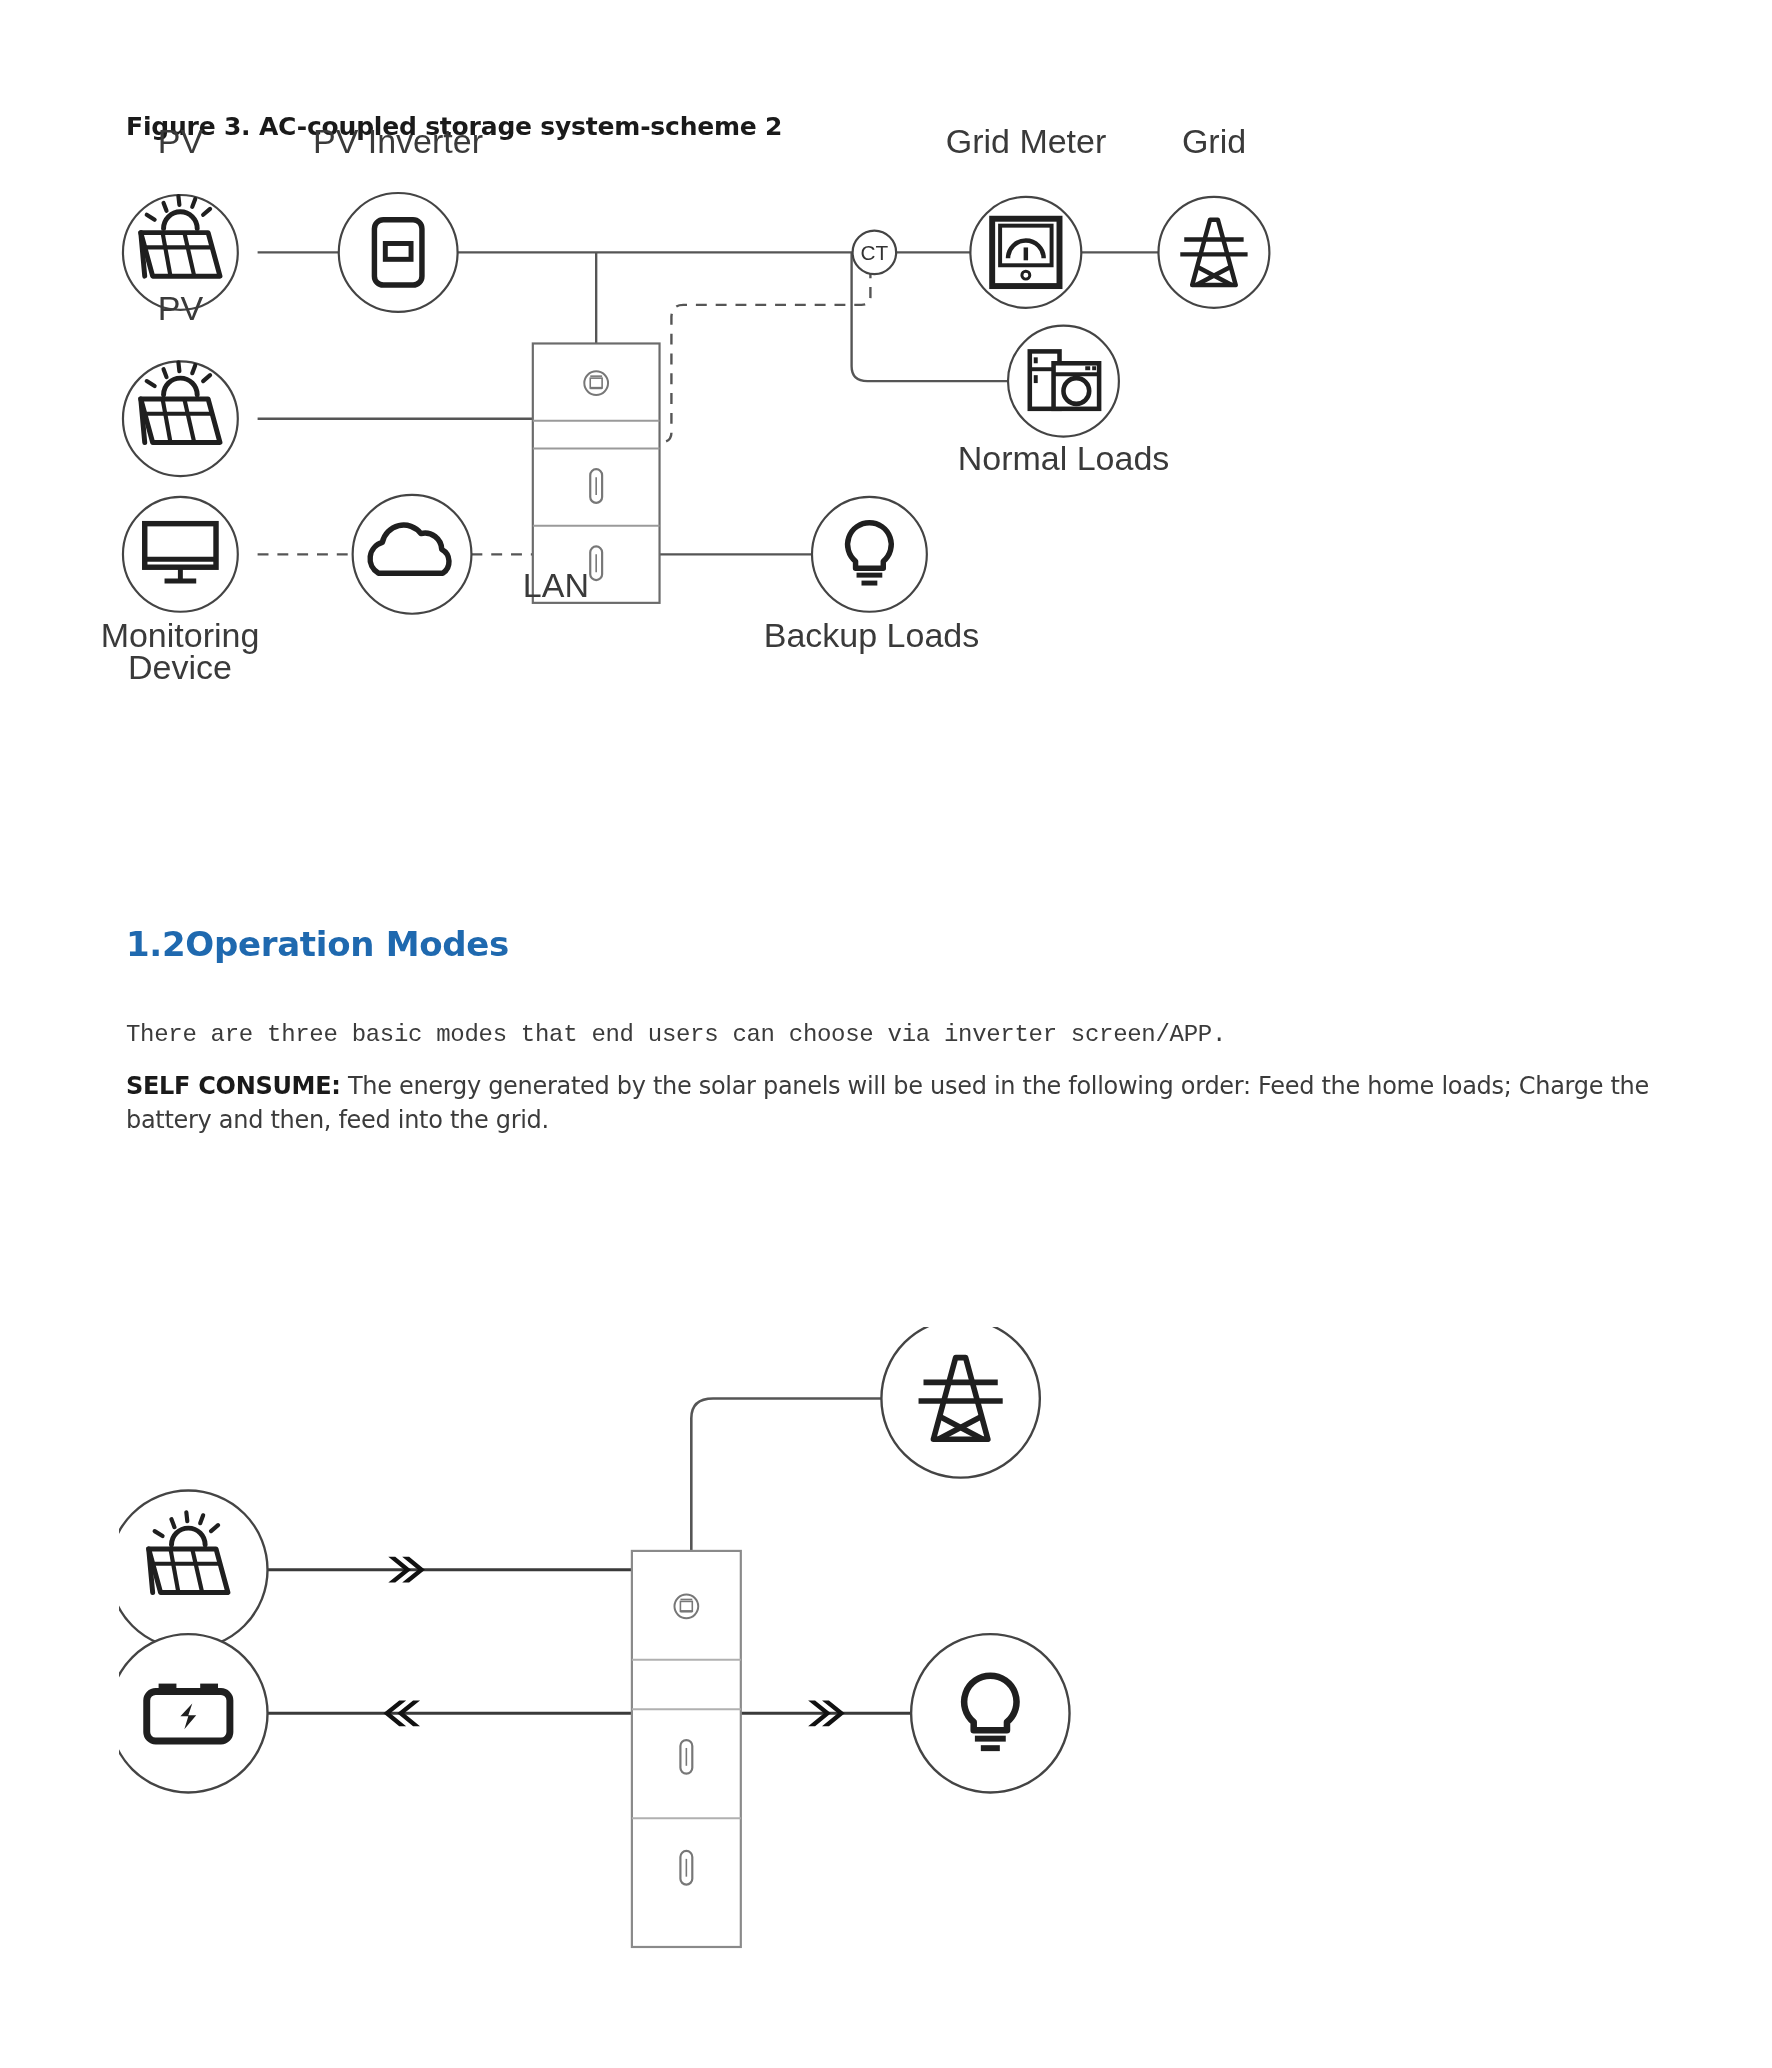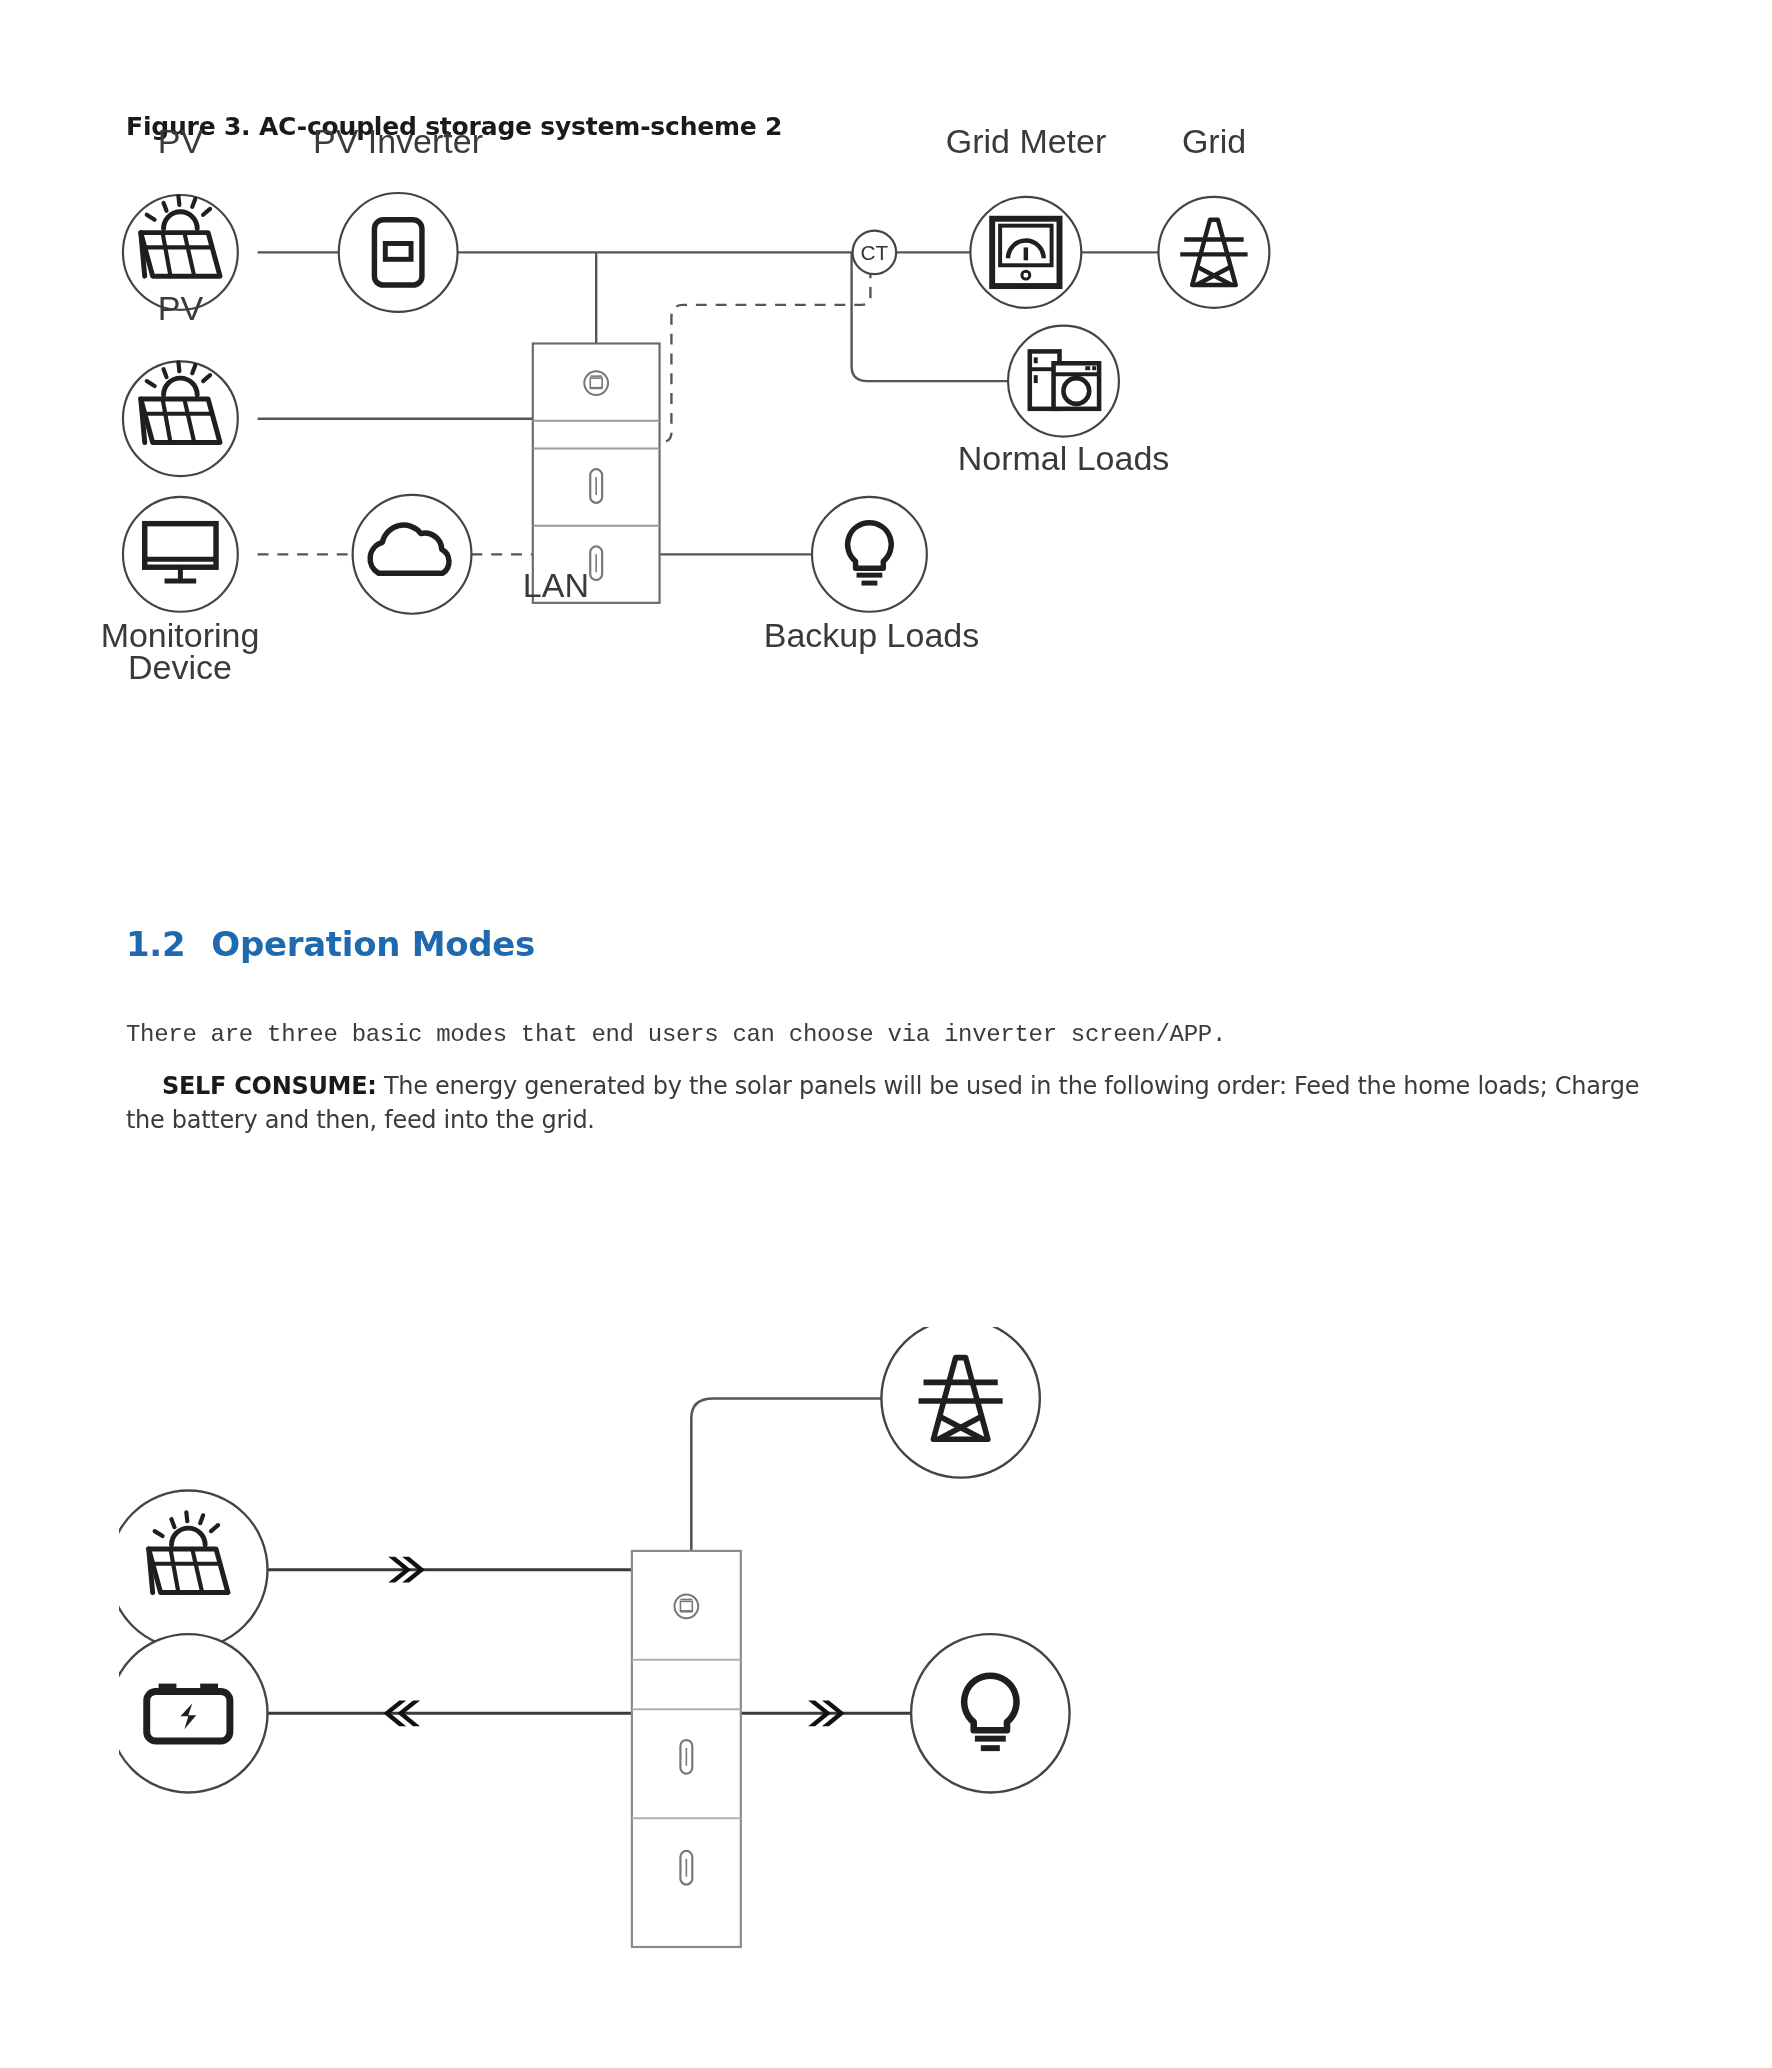--- a/index.html
+++ b/index.html
@@ -37,32 +37,32 @@
   
   .sec-heading {
     position: absolute;
     font-family: "DejaVu Sans", sans-serif;
     font-weight: bold;
     font-size: 34px;
     color: #1F69AF;
     white-space: nowrap;
     letter-spacing: -0.3px;
   }
-  .sec-heading .num { margin-right: 26px; }
+  .sec-heading .num { margin-right: 0; }
 
   
   .body-p {
     position: absolute;
     font-family: "DejaVu Sans", sans-serif;
     font-size: 24px;
     line-height: 34px;
     color: #3b3b3b;
     letter-spacing: -0.3px;
   }
-  .body-p b { font-weight: bold; color: #1a1a1a; margin-left: 36px; }
+  .body-p b { font-weight: bold; color: #1a1a1a; }
 
   
   .diagram {
     position: absolute;
   }
   .diagram svg { display: block; }
 
   .node-label {
     position: absolute;
     font-family: "Liberation Sans", sans-serif;

